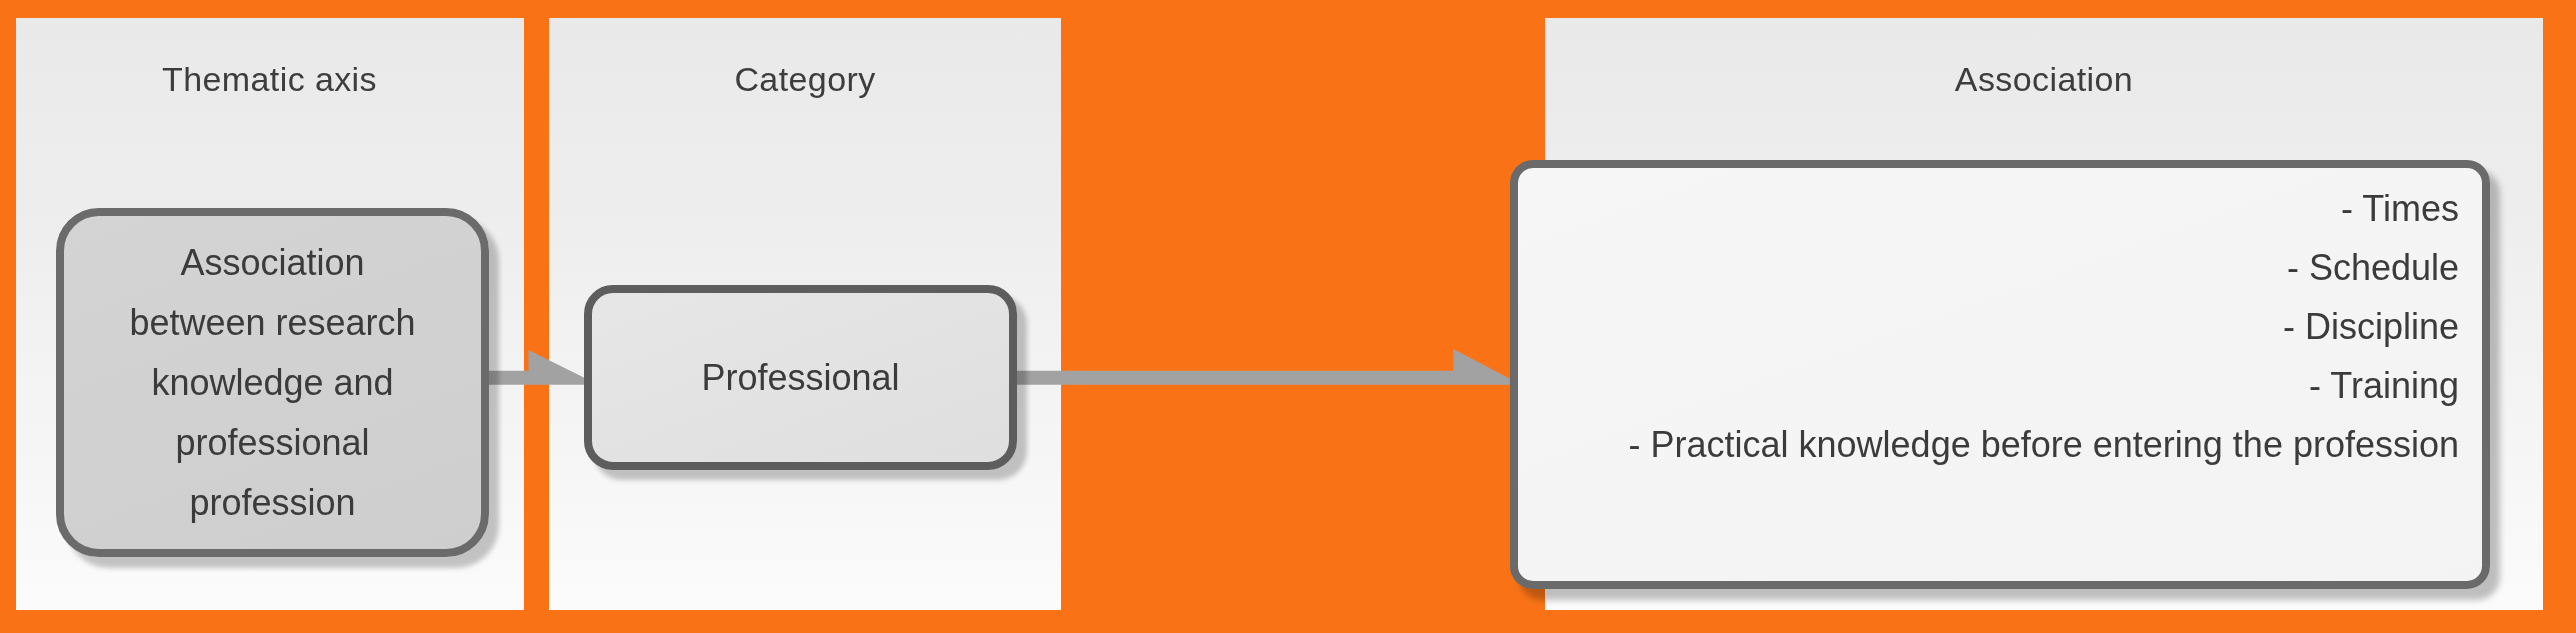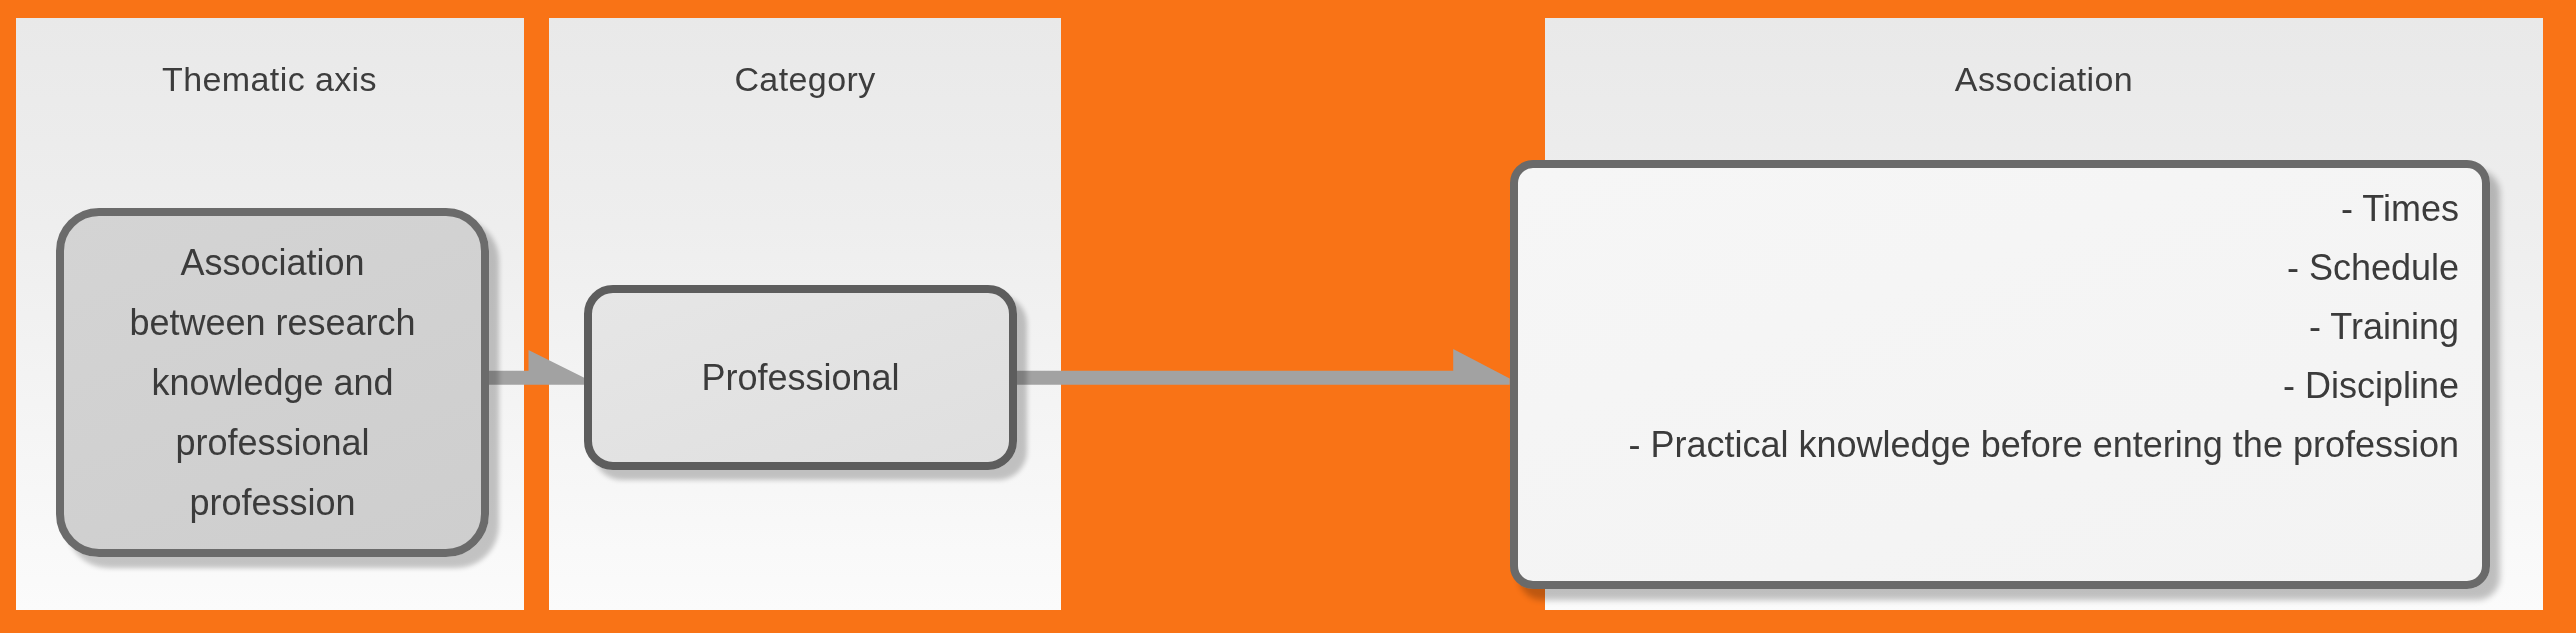--- a/index.html
+++ b/index.html
@@ -120,19 +120,19 @@
     <div>profession</div>
   </div>
 
   <div class="node node-l2">
     <span>Professional</span>
   </div>
 
   <div class="node node-ind">
     <div class="ind-item">- Times</div>
     <div class="ind-item">- Schedule</div>
+    <div class="ind-item">- Discipline</div>
     <div class="ind-item">- Training</div>
-    <div class="ind-item">- Discipline</div>
     <div class="ind-item">- Practical knowledge before entering the profession</div>
   </div>
 
 </div>
 
 
 </body></html>

